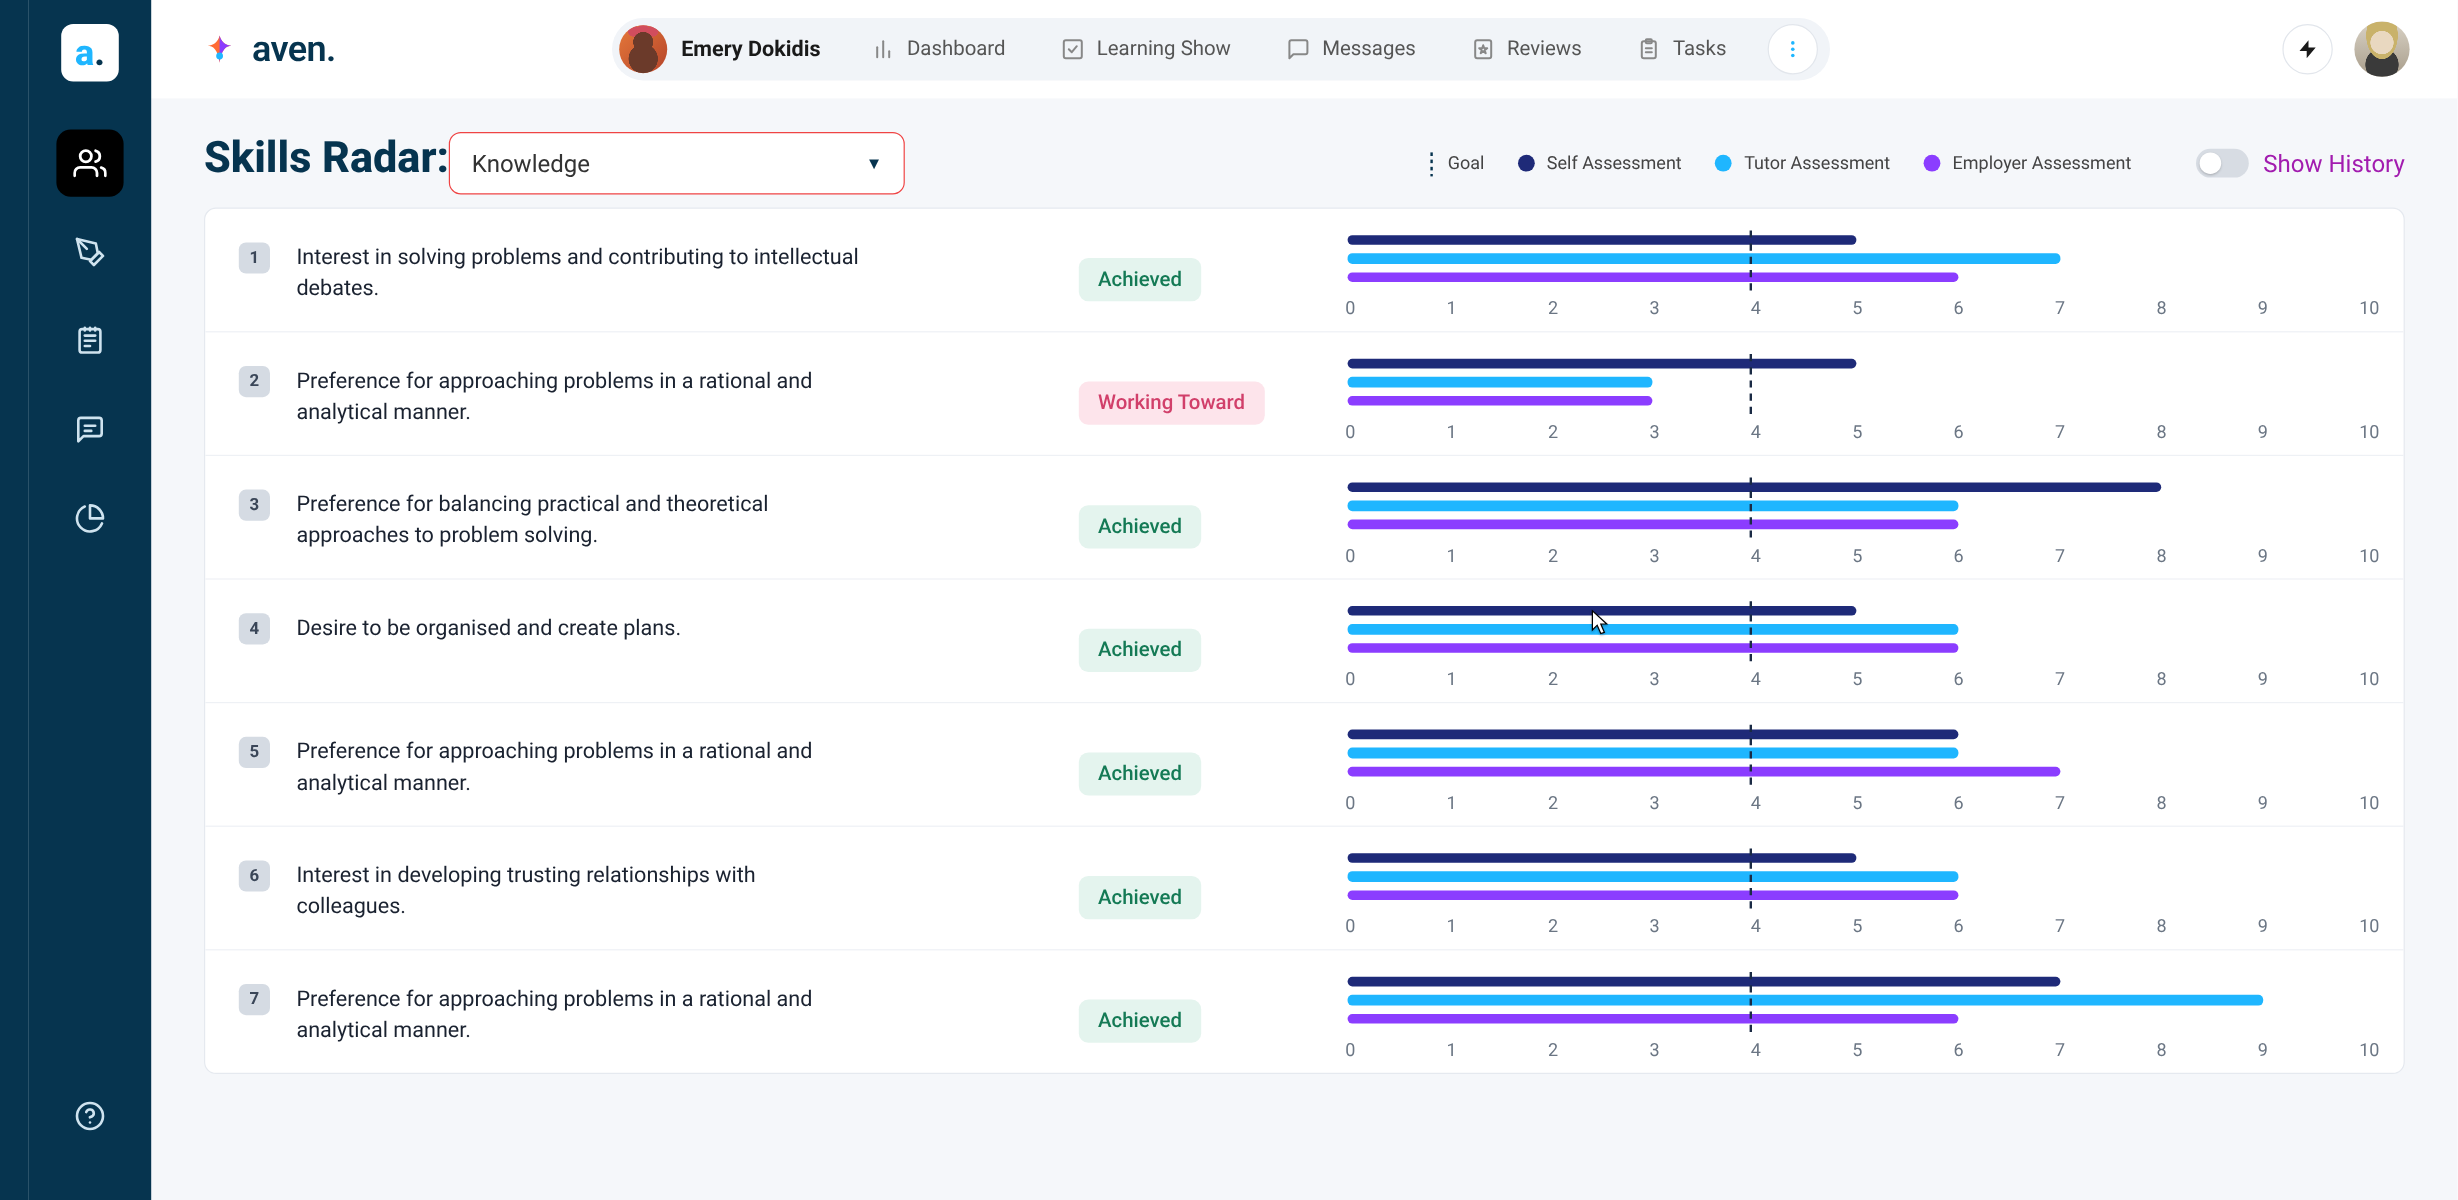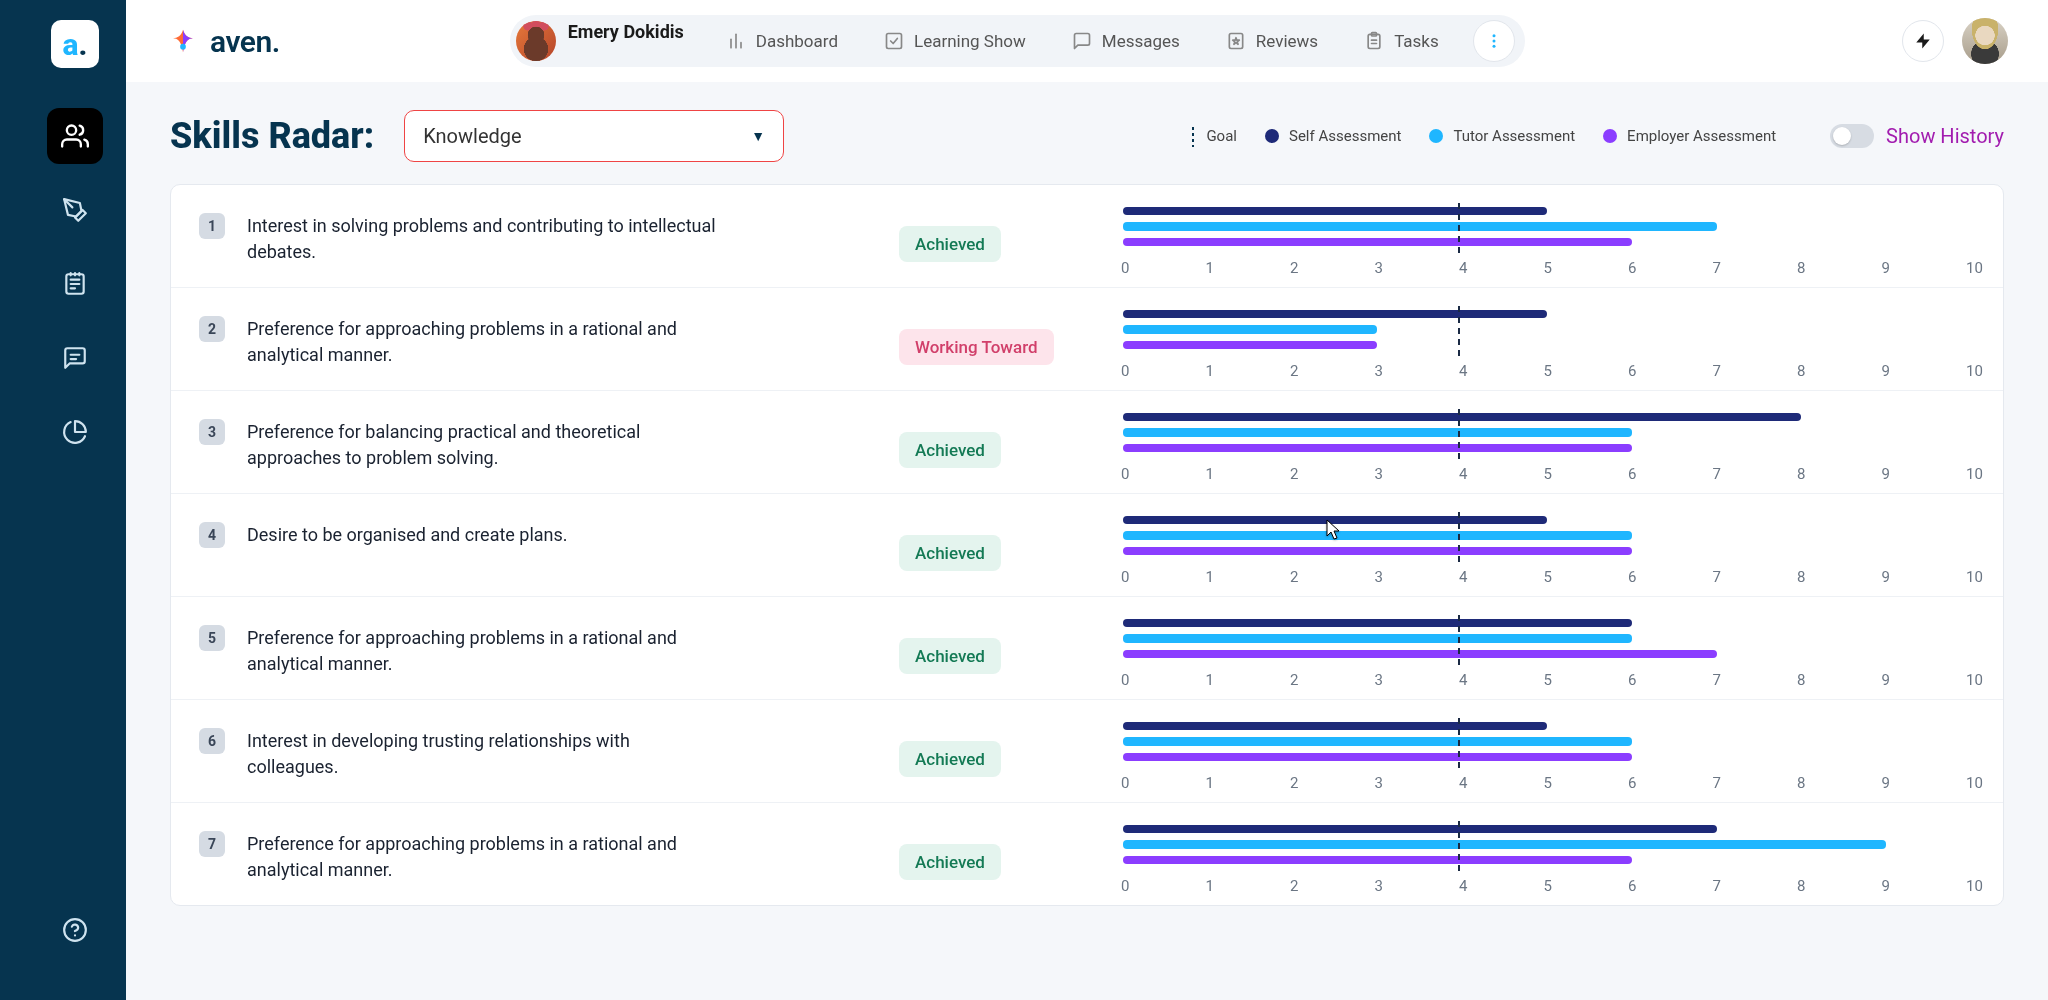--- a/index.html
+++ b/index.html
@@ -68,21 +68,21 @@
 .brand-name { letter-spacing: -0.5px; }
 .nav-pill {
   display: flex; align-items: center;
   background: #f1f4f8;
   border-radius: 40px;
   height: 52px;
   padding: 0 10px 0 6px;
   gap: 10px;
 }
 .pill-user {
-  display: flex; align-items: flex-start; gap: 12px;
+  display: flex; align-items: center; gap: 12px;
   padding-right: 14px;
 }
 .avatar-sm {
   width: 40px; height: 40px; border-radius: 50%;
   background: linear-gradient(135deg,#e6793a,#b5442a);
   position: relative;
   overflow: hidden;
 }
 .avatar-sm::after{
   content:""; position:absolute; inset:0;
@@ -126,21 +126,21 @@
 .avatar-lg::after{
   content:""; position:absolute; inset:0;
   background: radial-gradient(circle at 50% 38%, #e9d8c0 26%, transparent 27%),
               radial-gradient(ellipse at 50% 25%, #c9b26a 40%, transparent 41%),
               radial-gradient(circle at 50% 78%, #3a3a3a 32%, transparent 33%);
 }
 .content {
   flex:1; padding: 28px 44px; overflow:hidden;
 }
 .title-row {
-  display:flex; align-items:center; gap:30px; margin-bottom: 22px;
+  display:flex; margin-bottom: 11px;
 }
 .page-title { font-size: 36px; font-weight: 800; color: #06344f; }
 .select {
   width: 380px; height: 52px;
   border: 1px solid #ef4444;
   border-radius: 10px;
   background:#fff;
   display:flex; align-items:center; justify-content:space-between;
   padding: 0 18px;
   font-size: 20px; color:#333;

